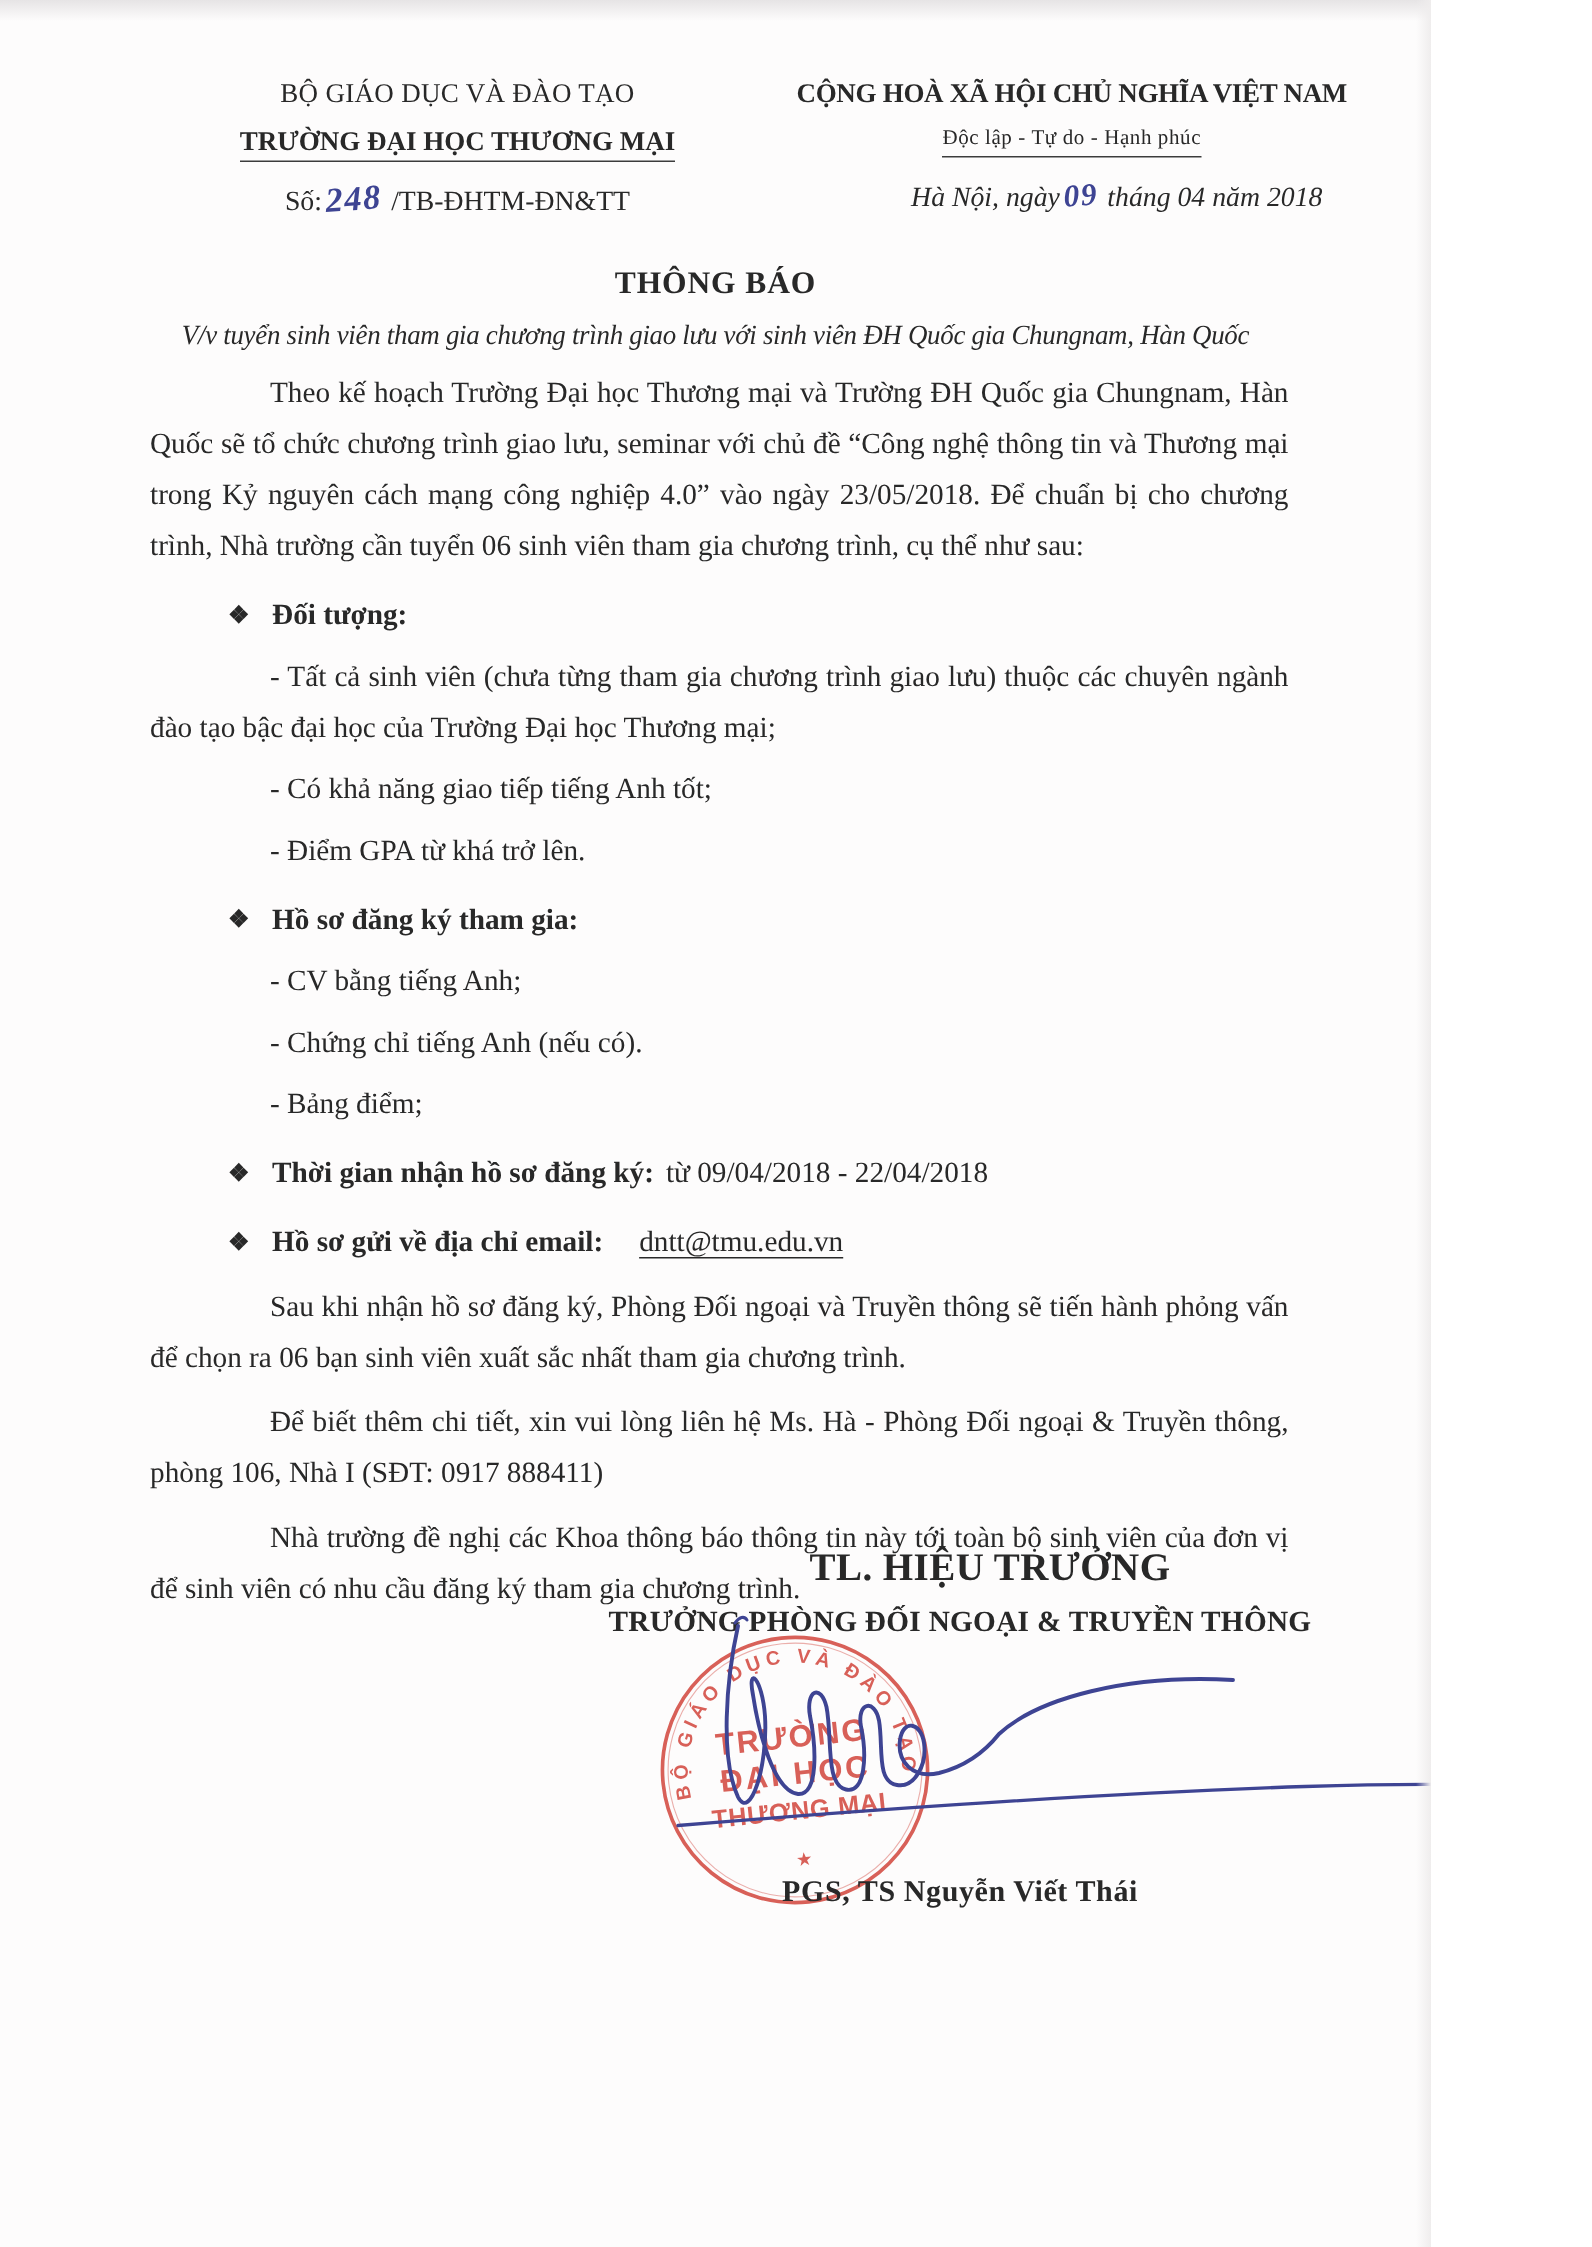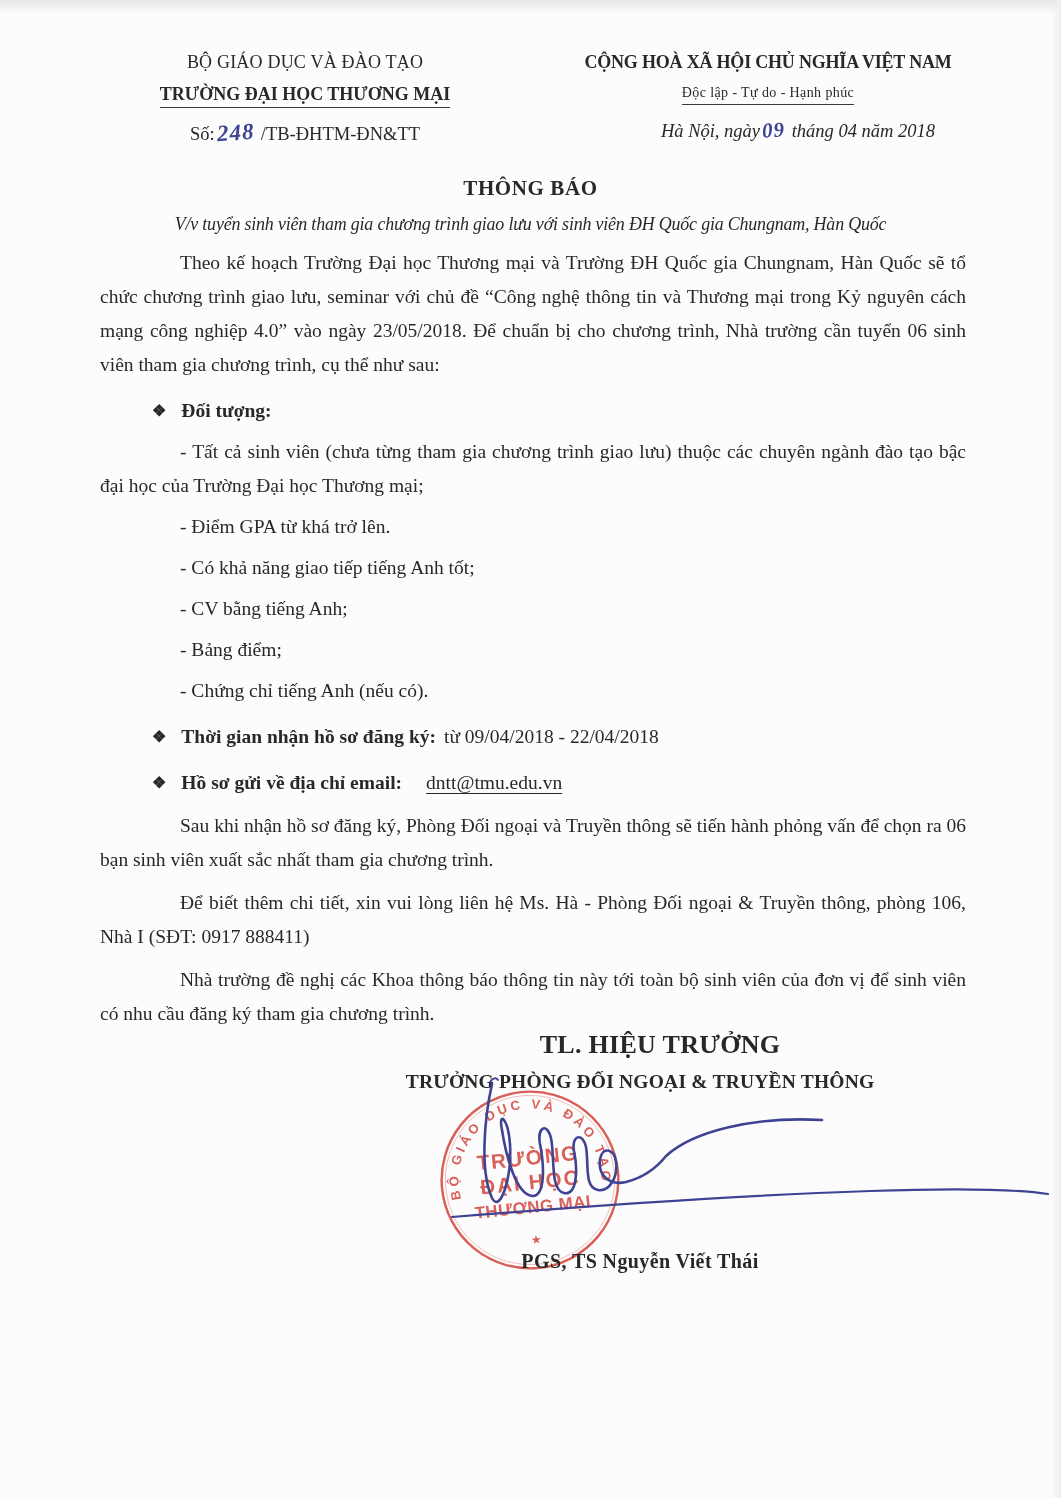--- a/index.html
+++ b/index.html
@@ -1,17 +1,17 @@
 <!DOCTYPE html>
 <html><head>
 <meta charset="utf-8">
 <style>
   html,body{margin:0;padding:0;background:#ffffff;}
   .page{
-    position:relative;width:1061px;height:1498px;background:#fdfcfc;
+    position:relative;width:954px;height:1498px;background:#fdfcfc;
     font-family:"Liberation Serif","DejaVu Serif",serif;color:#282828;
     overflow:hidden;
   }
   .page::before{
     content:"";position:absolute;left:0;top:0;right:0;height:14px;
     background:linear-gradient(#e6e4e5,rgba(255,255,255,0));pointer-events:none;
   }
   .page::after{
     content:"";position:absolute;right:0;top:0;bottom:0;width:10px;
     background:linear-gradient(to left,#efeded,rgba(255,255,255,0));pointer-events:none;
@@ -96,26 +96,29 @@
   <div class="doc-title">THÔNG BÁO</div>
   <div class="doc-subtitle">V/v tuyển sinh viên tham gia chương trình giao lưu với sinh viên ĐH Quốc gia Chungnam, Hàn Quốc</div>
 
   <div class="body">
     <p class="para">Theo kế hoạch Trường Đại học Thương mại và Trường ĐH Quốc gia Chungnam, Hàn Quốc sẽ tổ chức chương trình giao lưu, seminar với chủ đề “Công nghệ thông tin và Thương mại trong Kỷ nguyên cách mạng công nghiệp 4.0” vào ngày 23/05/2018. Để chuẩn bị cho chương trình, Nhà trường cần tuyển 06 sinh viên tham gia chương trình, cụ thể như sau:</p>
 
     <div class="sec-head">
       <span class="bullet">❖</span><span>Đối tượng:</span>
     </div>
     <p class="item">- Tất cả sinh viên (chưa từng tham gia chương trình giao lưu) thuộc các chuyên ngành đào tạo bậc đại học của Trường Đại học Thương mại;</p>
+    <p class="item">- Có khả năng giao tiếp tiếng Anh tốt;</p>
     <p class="item">- Điểm GPA từ khá trở lên.</p>
-    <p class="item">- Có khả năng giao tiếp tiếng Anh tốt;</p>
 
+    <div class="sec-head">
+      <span class="bullet">❖</span><span>Hồ sơ đăng ký tham gia:</span>
+    </div>
     <p class="item">- CV bằng tiếng Anh;</p>
+    <p class="item">- Chứng chỉ tiếng Anh (nếu có).</p>
     <p class="item">- Bảng điểm;</p>
-    <p class="item">- Chứng chỉ tiếng Anh (nếu có).</p>
 
     <div class="sec-head sec-inline">
       <span class="bullet">❖</span><span>Thời gian nhận hồ sơ đăng ký:</span><span class="val">từ  09/04/2018 - 22/04/2018</span>
     </div>
 
     <div class="sec-head sec-inline">
       <span class="bullet">❖</span><span>Hồ sơ gửi về địa chỉ email:</span><span class="email-val">dntt@tmu.edu.vn</span>
     </div>
 
     <p class="para">Sau khi nhận hồ sơ đăng ký, Phòng Đối ngoại và Truyền thông sẽ tiến hành phỏng vấn để chọn ra 06 bạn sinh viên xuất sắc nhất tham gia chương trình.</p>

